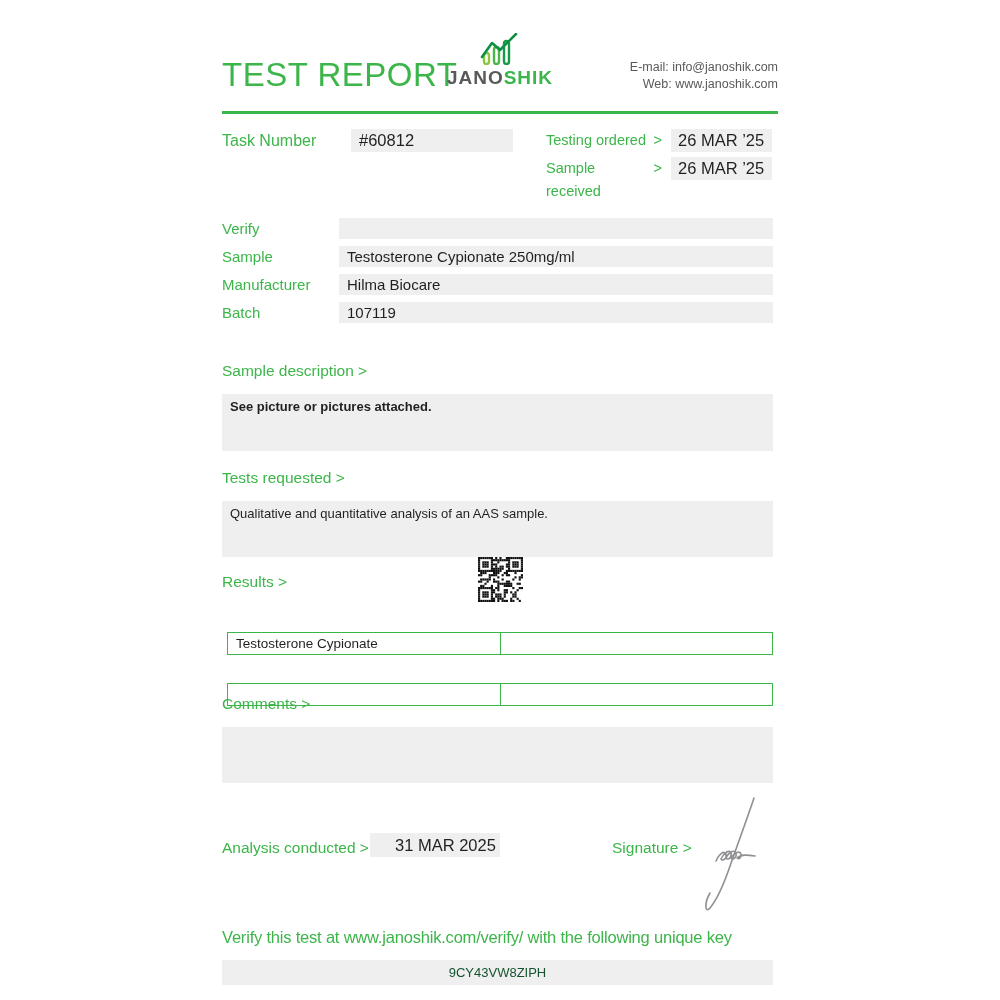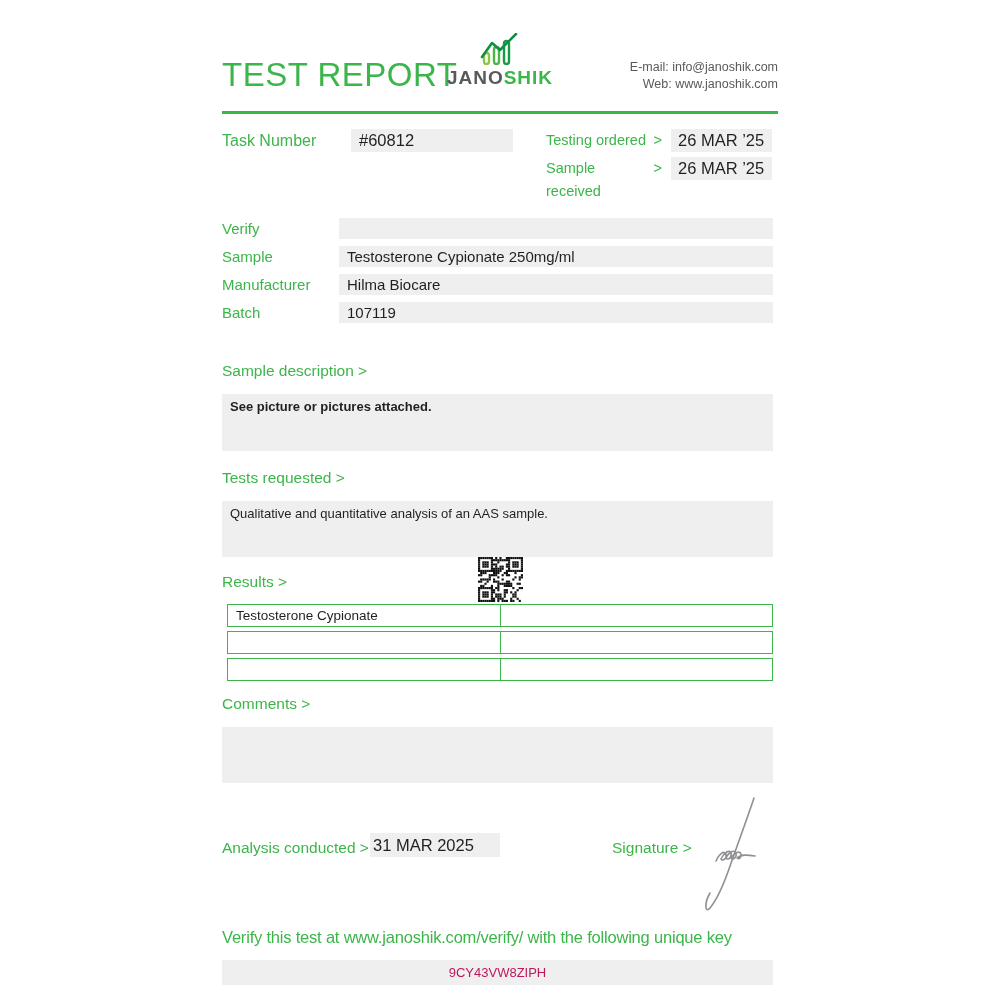--- a/index.html
+++ b/index.html
@@ -42,34 +42,34 @@
   .field-box{left:339px;width:434px;height:21px;font-size:15px;line-height:21px;padding-left:8px;}
 
   
   .section-label{left:222px;font-size:15.5px;}
   .bigbox{left:222px;width:551px;font-size:13px;padding:5px 8px;line-height:16px;}
   .desc-label{top:362px;} .desc-box{top:394px;height:57px;font-weight:bold;}
   .tests-label{top:469px;} .tests-box{top:501px;height:56px;}
   .results-label{top:573px;}
   .qr{left:478px;top:557px;width:45px;height:45px;}
   .results-table{left:227px;top:604px;width:546px;}
-  .result-row{display:flex;border:1px solid var(--green);height:23px;margin-bottom:4px;background:#fff;}
+  .result-row{display:flex;border:1px solid var(--green);height:23px;margin-bottom:4px;background:#fff;margin-top:28px;}
   .cell-name{width:273px;border-right:1px solid var(--green);font-size:13.5px;line-height:21px;padding-left:8px;}
   .cell-value{flex:1;font-size:13.5px;line-height:21px;padding-left:8px;}
   .comments-label{top:695px;} .comments-box{top:727px;height:56px;}
 
   
   .analysis-label{left:222px;top:836px;font-size:15.5px;line-height:23px;}
-  .analysis-box{left:370px;top:833px;width:130px;height:24px;font-size:16.5px;line-height:24px;padding-left:3px;}
+  .analysis-box{left:370px;top:833px;width:130px;height:24px;font-size:16.5px;line-height:24px;padding-left:25px;}
   .signature-label{left:612px;top:836px;font-size:15.5px;line-height:23px;}
   .signature-svg{left:690px;top:795px;}
 
   
   .verify{left:222px;top:928px;width:553px;font-size:16.5px;letter-spacing:-.2px;}
-  .key-box{left:222px;top:960px;width:551px;height:25px;text-align:center;font-size:13px;line-height:25px;color:#be185d;}
+  .key-box{left:222px;top:960px;width:551px;height:25px;text-align:center;font-size:13px;line-height:25px;color:#14532d;}
 </style>
 </head>
 <body>
 
 <div class="abs title green">TEST REPORT</div>
 
 <div class="abs logo">
   <svg class="logo-icon" width="48" height="32" viewBox="0 0 48 32">
     <g fill="none" stroke-linecap="round" stroke-linejoin="round">
       <rect x="8" y="20" width="5" height="11" rx="2.5" stroke="#8cc63f" stroke-width="2.4"></rect>

